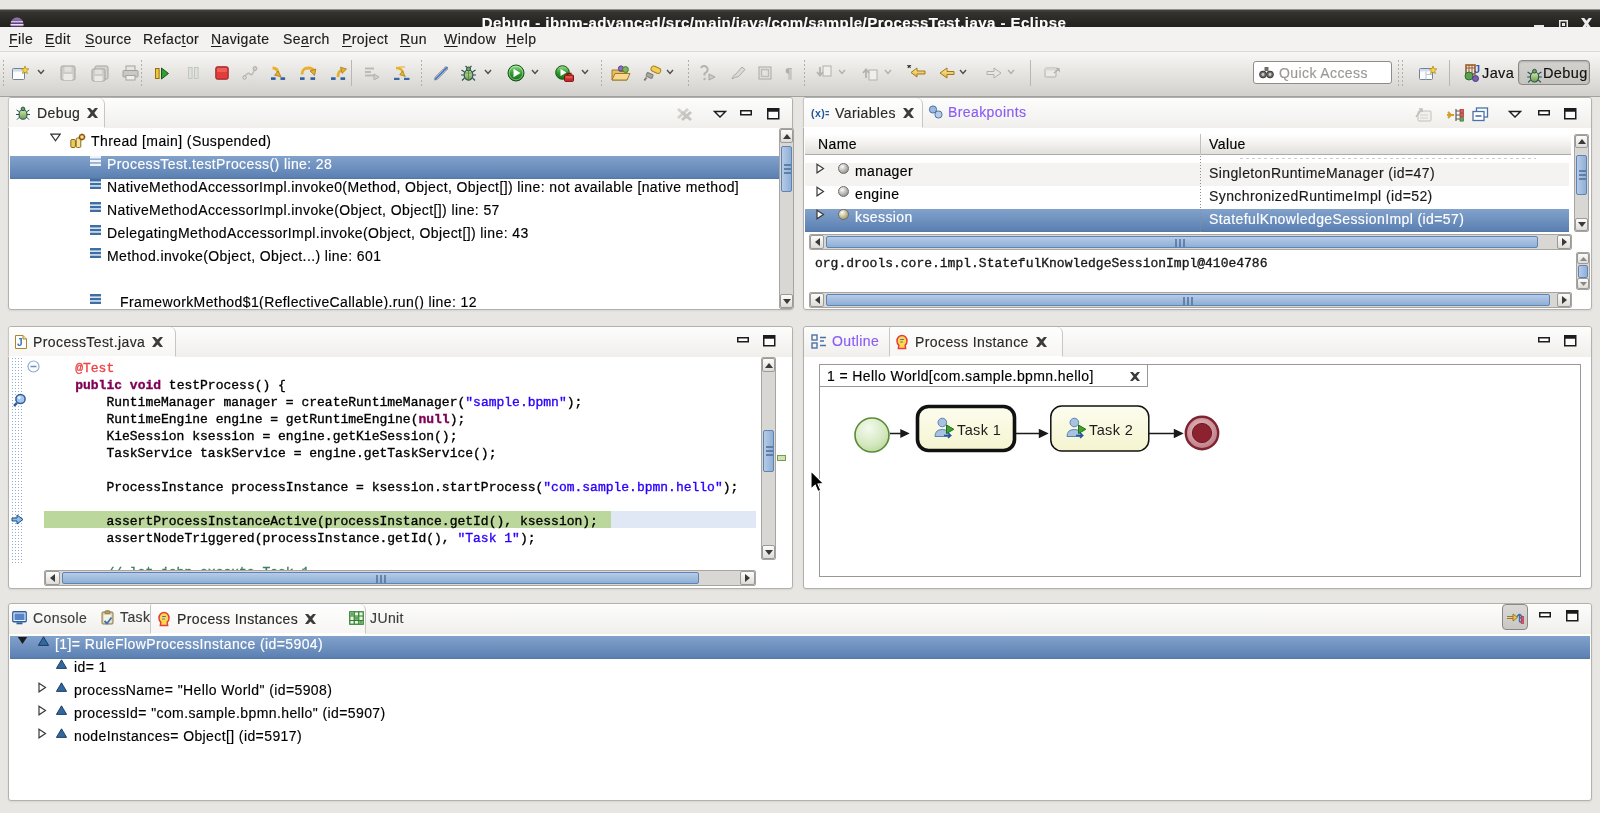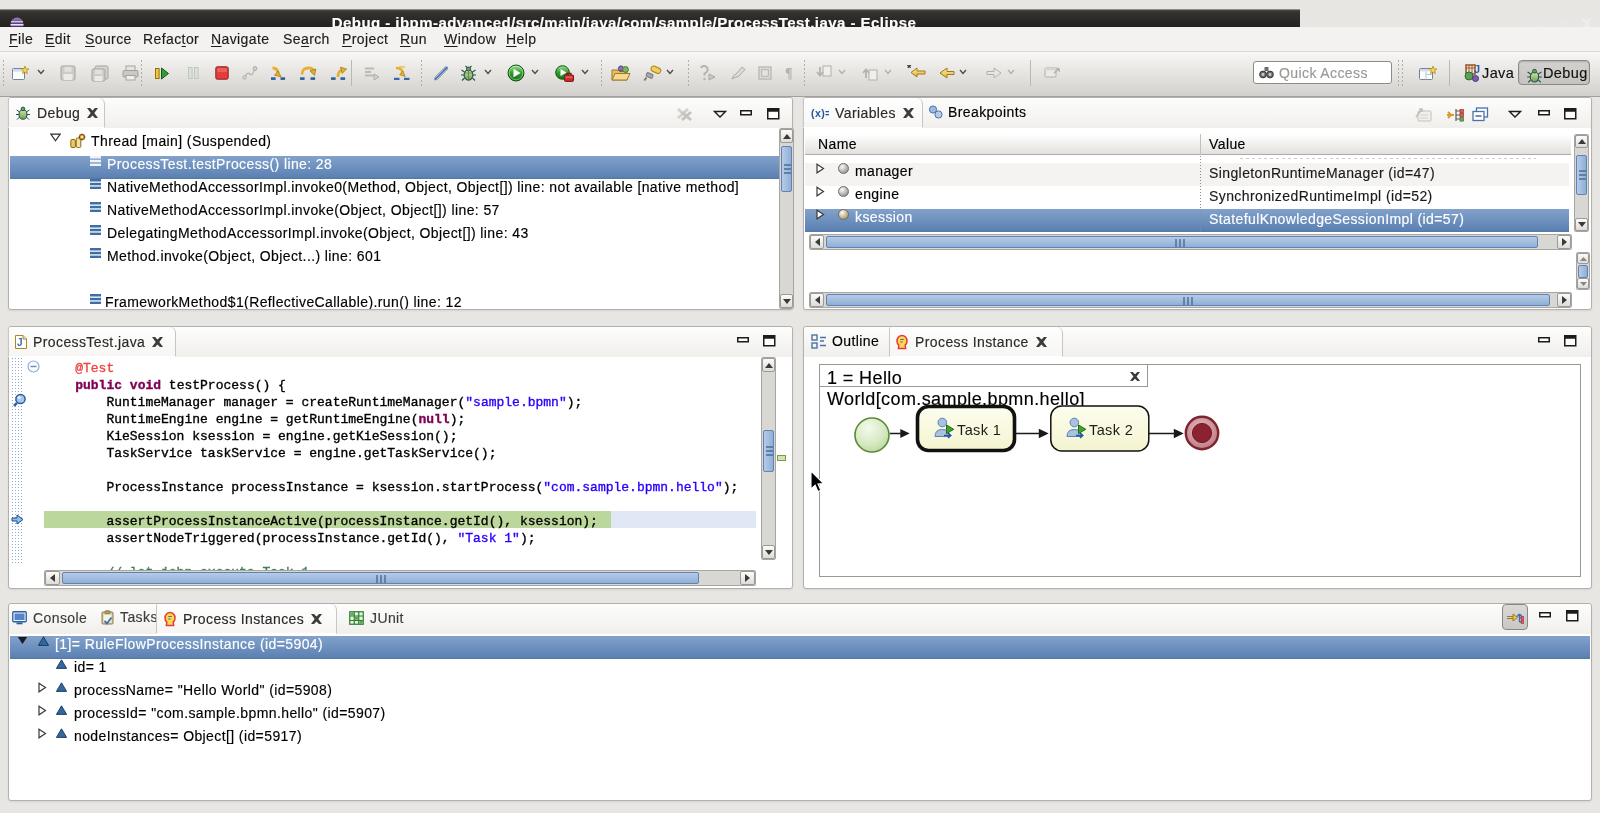--- a/index.html
+++ b/index.html
@@ -1,37 +1,37 @@
 <!DOCTYPE html>
 <html><head><meta charset="utf-8">
 <style>
 *{margin:0;padding:0;box-sizing:border-box}
 html,body{width:1600px;height:813px;overflow:hidden}
 body{font-family:"Liberation Sans",sans-serif;background:#e8e6e3;position:relative;font-size:14px;color:#000;-webkit-text-stroke:.15px;letter-spacing:.4px}
 .abs{position:absolute}
 
-#titlebar{position:absolute;left:0;top:9px;width:1300px;height:27px;background:linear-gradient(#454441 0%,#33322f 10%,#252421 55%,#1d1c1a 88%,#1a222e 100%);border-top:1px solid #8f8e8b;box-shadow:inset 0 -1px 0 #33455c}
+#titlebar{position:absolute;left:0;top:9px;width:1600px;height:27px;background:linear-gradient(#454441 0%,#33322f 10%,#252421 55%,#1d1c1a 88%,#1a222e 100%);border-top:1px solid #8f8e8b;box-shadow:inset 0 -1px 0 #33455c}
 #titlebar .ttl{position:absolute;left:0;right:0;top:4px;text-align:center;color:#fff;font-weight:bold;font-size:15px;letter-spacing:.45px}
 
 #menubar{position:absolute;left:0;top:27px;width:1600px;height:25px;background:#f3f2f0;border-bottom:1px solid #dddbd8}
 #menubar span{position:absolute;top:4px;font-size:14px;color:#1c1c1c}
 #menubar u{text-decoration:underline;text-underline-offset:2px}
 
 #toolbar{position:absolute;left:0;top:52px;width:1600px;height:45px;background:linear-gradient(#f8f7f5,#e2e0dd 60%,#d2d0cc);border-bottom:1px solid #a3a19d}
 .tbi{position:absolute;top:9px;width:24px;height:24px;display:flex;align-items:center;justify-content:center}
 .chev{position:absolute;top:17px;width:8px;height:8px}
 .tbsep{position:absolute;top:8px;width:1px;height:26px;background:repeating-linear-gradient(#b0aeaa 0 2px,transparent 2px 4px)}
 .tbsep2{position:absolute;top:8px;width:1px;height:26px;background:#b9b7b3}
 
 .panel{position:absolute;background:#fff;border:1px solid #b3b1ae;border-radius:3px;box-shadow:0 1px 2px rgba(0,0,0,.08)}
 .tabbar{position:absolute;left:0;right:0;top:0;height:30px;background:linear-gradient(#fdfdfc,#f0efec);border-radius:3px 3px 0 0}
 .tab{position:absolute;top:0;height:30px;display:flex;align-items:center;font-size:14px;color:#2a2a2a;background:linear-gradient(#fefefe,#f7f6f4);border:1px solid #c8c6c2;border-top:none;border-radius:0 0 0 0}
 .tab.act{border-radius:2px 6px 0 0;border-bottom:1px solid #fff}
 .tabtxt{margin:0 7px 0 6px}
-.itab{color:#000000}
+.itab{color:#8b5cf6}
 .vicons{position:absolute;top:8px;right:8px;display:flex;align-items:center}
 
 .trow{position:absolute;left:1px;right:1px;height:23px;display:flex;align-items:flex-start;white-space:nowrap;font-size:14px}
 .selrow{background:linear-gradient(#82a2cb,#5c81b3 92%,#54779f);color:#fff}
 .zebra{background:#f4f3f1}
 
 .sbv{position:absolute;width:15px;background:#d9d7d3;border:1px solid #a7a5a1;border-radius:2px}
 .sbh{position:absolute;height:16px;background:#d9d7d3;border:1px solid #a7a5a1;border-radius:2px}
 .sbbtn{position:absolute;background:linear-gradient(#fcfcfb,#dedcd8);border:1px solid #9c9a96;border-radius:2px;display:flex;align-items:center;justify-content:center}
 .sbthumbv{position:absolute;left:1px;width:11px;background:linear-gradient(90deg,#b6cbe7,#8fafd6);border:1px solid #5f83b2;border-radius:2px}
@@ -478,21 +478,21 @@
         <span style="margin-left:6px">Method.invoke(Object, Object...) line: 601</span>
       </div>
   <div class="trow" style="top:166px">
         <svg style="margin-left:80px" width="11" height="10">
           <g fill="#3d6ea6">
             <rect width="11" height="2.5"></rect>
             <rect y="3.8" width="11" height="2.5"></rect>
             <rect y="7.6" width="11" height="2.5"></rect>
           </g>
         </svg>
-        <span style="margin-left:4px">FrameworkMethod$1(ReflectiveCallable).run() line: 12</span>
+        <span style="margin-left:19px">FrameworkMethod$1(ReflectiveCallable).run() line: 12</span>
       </div>
  </div>
  <div class="sbv" style="left:770px;top:30px;height:181px">
   <div class="sbbtn" style="left:0;top:0;width:13px;height:14px">
         <svg width="8" height="5">
           <path d="M4 0 L8 5 H0Z" fill="#3a3a3a"></path>
         </svg>
       </div>
   <div class="sbbtn" style="left:0;bottom:0;width:13px;height:14px">
         <svg width="8" height="5">
@@ -596,20 +596,21 @@
         </svg>
       </div>
   <div class="sbthumbh" style="left:16px;width:712px">
         <svg style="position:absolute;left:348px;top:2px" width="11" height="8">
           <g stroke="#4a6c96" stroke-width="1.4">
             <path d="M1 0 v8 M5 0 v8 M9 0 v8"></path>
           </g>
         </svg>
       </div>
  </div>
+ <div class="abs code" style="left:11px;top:158px;color:#1a1a1a">org.drools.core.impl.StatefulKnowledgeSessionImpl@410e4786</div>
  <div class="sbv" style="left:772px;top:154px;height:38px;width:14px">
   <div class="sbbtn" style="left:0;top:0;width:12px;height:11px">
         <svg width="7" height="4">
           <path d="M3.5 0 L7 4 H0Z" fill="#8a8884"></path>
         </svg>
       </div>
   <div class="sbbtn" style="left:0;bottom:0;width:12px;height:11px">
         <svg width="7" height="4">
           <path d="M3.5 4 L7 0 H0Z" fill="#8a8884"></path>
         </svg>
@@ -764,21 +765,21 @@
  </div>
  <svg class="abs" style="left:734px;top:10px" width="12" height="6">
       <rect x="0.75" y="0.75" width="10.5" height="4" fill="#fdfdfc" stroke="#1c1c1c" stroke-width="1.5"></rect>
     </svg>
  <svg class="abs" style="left:760px;top:8px" width="13" height="12">
       <rect x="0.75" y="0.75" width="11" height="10" fill="#fdfdfc" stroke="#1c1c1c" stroke-width="1.5"></rect>
       <rect x="0.75" y="0.75" width="11" height="3" fill="#1c1c1c"></rect>
     </svg>
  <div class="abs" style="left:15px;top:37px;width:762px;height:213px;border:1px solid #9a9894"></div>
  <div class="abs" style="left:15px;top:37px;width:329px;height:23px;border:1px solid #9a9894;background:#fff">
-  <span style="position:absolute;left:7px;top:3px;font-size:18px">1 = Hello World[com.sample.bpmn.hello]</span>
+  <span style="position:absolute;left:7px;top:3px;font-size:14px">1 = Hello World[com.sample.bpmn.hello]</span>
   <svg style="position:absolute;left:310px;top:7px" width="10" height="9">
         <path d="M0 0 L2.7 0 L5 2.3 L7.3 0 L10 0 L6.6 4.5 L10 9 L7.3 9 L5 6.7 L2.7 9 L0 9 L3.4 4.5Z" fill="#3c3c3c"></path>
       </svg>
  </div>
  <svg class="abs" style="left:16px;top:38px" width="760" height="211" viewBox="0 0 760 211">
   <defs>
    <radialGradient id="startg" cx=".4" cy=".3" r=".9">
           <stop offset="0" stop-color="#f4faee"></stop>
           <stop offset=".55" stop-color="#d4e8c0"></stop>
           <stop offset="1" stop-color="#aacf8a"></stop>
@@ -825,21 +826,21 @@
  </div>
  <div class="abs" style="left:92px;top:5px;display:flex;align-items:center">
   <svg width="14" height="15">
         <rect x="1" y="2" width="11" height="12" rx="1" fill="#d8cfa8" stroke="#8a7a4a"></rect>
         <rect x="4" y="0.8" width="5" height="3" rx="1" fill="#b0a070" stroke="#8a7a4a"></rect>
         <rect x="2.6" y="4.6" width="7.8" height="8" fill="#f6f2e4"></rect>
         <path d="M3.5 11 l2.5 2.5 4.5-6" stroke="#3c6eb4" stroke-width="1.8" fill="none"></path>
       </svg>
   <span class="itab" style="margin-left:5px;color:#3c3c3c">Tasks</span>
  </div>
- <div class="tab act" style="left:147px;width:181px">
+ <div class="tab act" style="left:141px;width:216px">
   <svg style="margin-left:6px" width="14" height="16">
         <path d="M7 1.5 a5 5.5 0 0 1 5 5.5 q0 2.8-1.8 4.2 l.4 3.3 h-7.2 l.4-3.3 Q2 9.8 2 7 A5 5.5 0 0 1 7 1.5Z" fill="#ffd84e" stroke="#e23c3c" stroke-width="1.5"></path>
         <path d="M5.2 5.5 h3.6 M5.2 8 h2.6" stroke="#4a6fae" stroke-width="1.1"></path>
       </svg>
   <span class="tabtxt">Process Instances</span>
   <svg width="11" height="10">
         <path d="M0 0 L3 0 L5.5 2.6 L8 0 L11 0 L7.3 5 L11 10 L8 10 L5.5 7.4 L3 10 L0 10 L3.7 5Z" fill="#3c3c3c"></path>
       </svg>
  </div>
  <div class="abs" style="left:340px;top:6px;display:flex;align-items:center">

